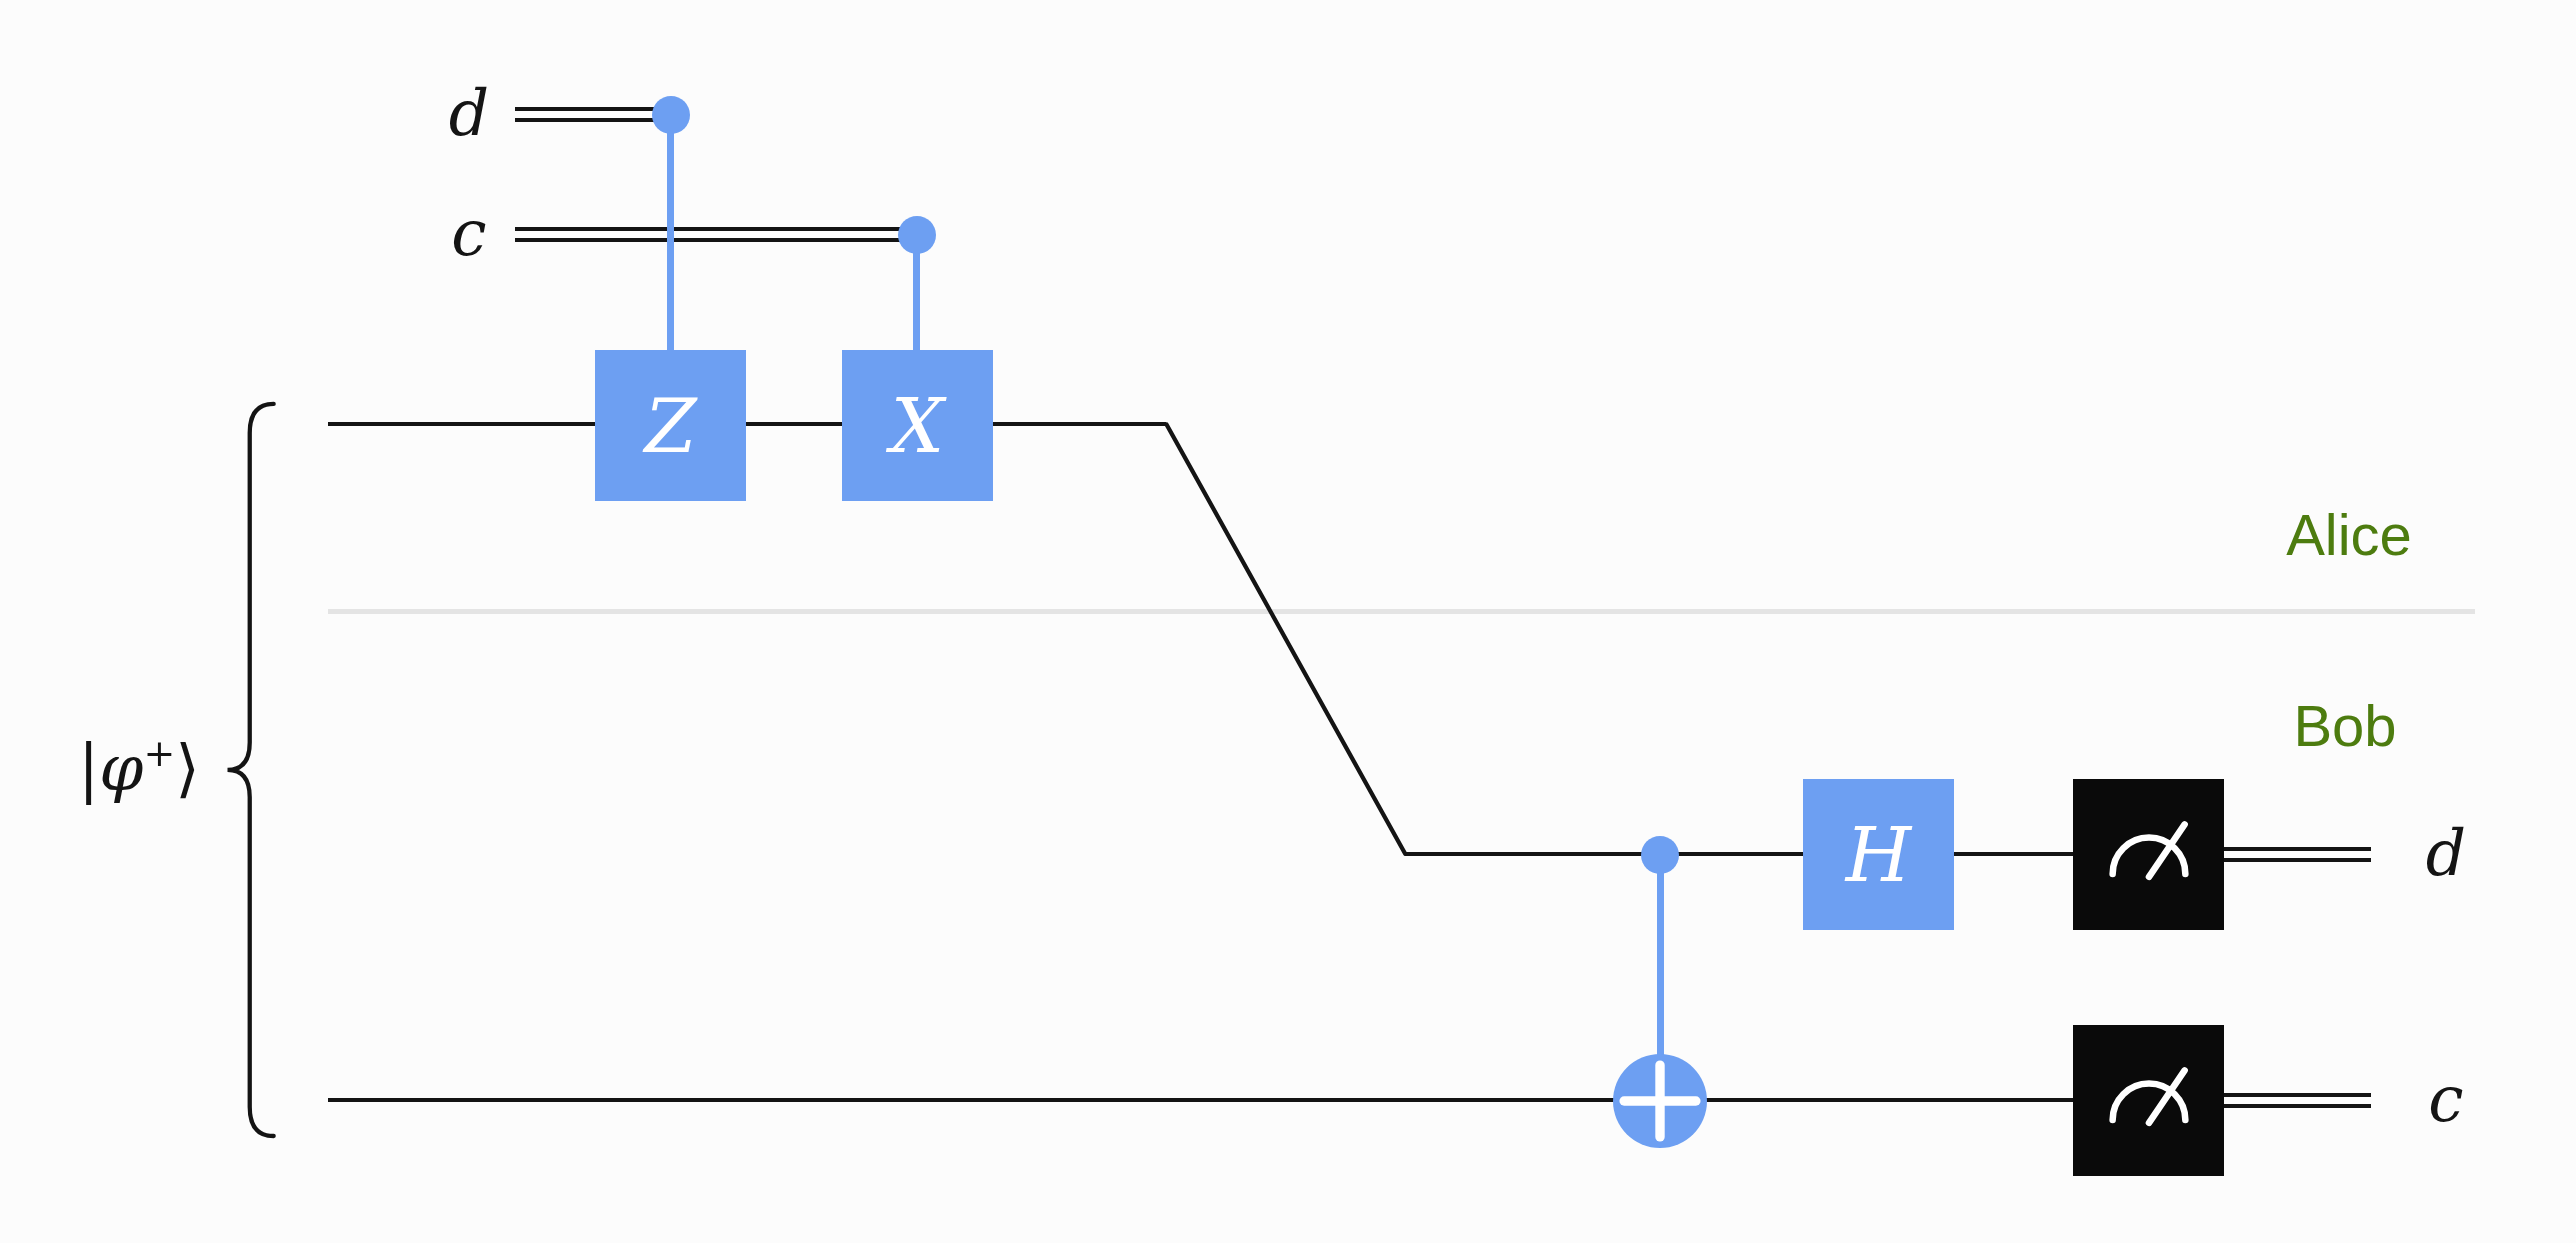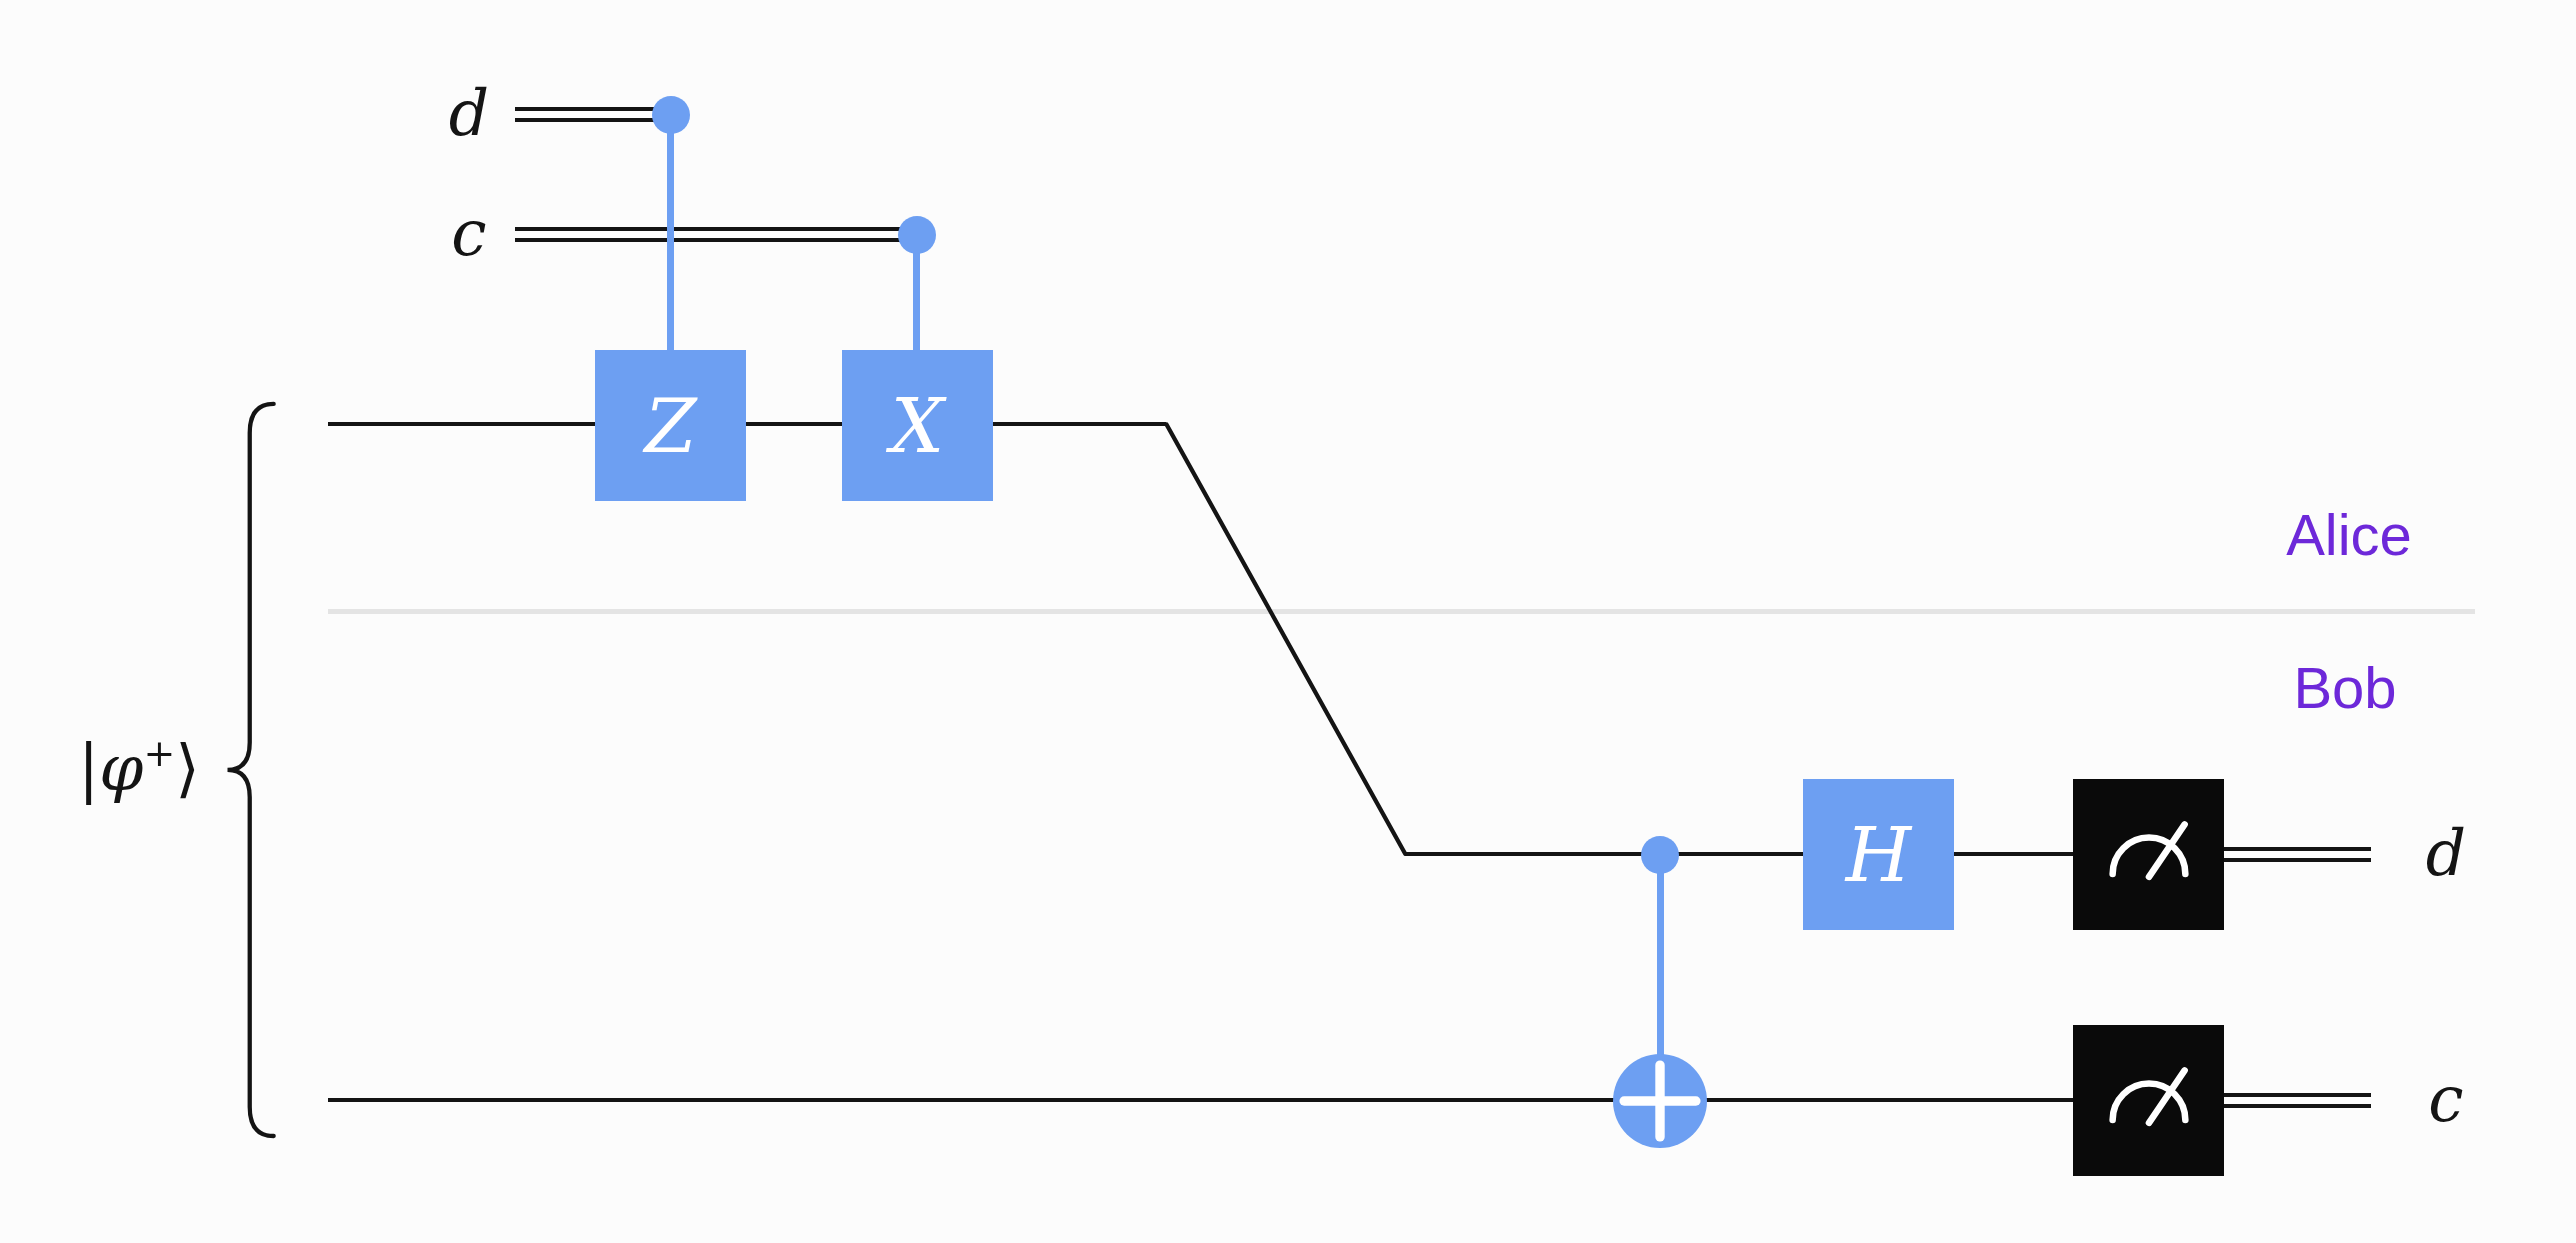--- a/index.html
+++ b/index.html
@@ -66,21 +66,21 @@
 
   .label-serif {
     position:absolute; transform:translate(-50%,-50%);
     font-style:italic; font-size:63px; color:#141414;
     font-family:"DejaVu Serif","DejaVu Sans",serif;
     z-index:4; white-space:nowrap;
   }
   .label-sans {
     position:absolute; transform:translate(-50%,-50%);
     font-family:"Liberation Sans","DejaVu Sans",sans-serif;
-    font-style:normal; font-size:58px; color:#6d28d9;
+    font-style:normal; font-size:58px; color:#4d7c0f;
     z-index:4; white-space:nowrap;
   }
   .divider {
     position:absolute; height:5.1px;
     background: var(--divider_gray, #e4e4e4);
     z-index:0;
   }
   .state-label {
     position:absolute; transform:translate(-50%,-50%);
     font-size:63px; color:#141414;
@@ -94,21 +94,21 @@
     stroke: var(--wire_black, #141414); stroke-width:5; fill:none; stroke-linecap:round;
   }
 </style>
 </head>
 <body>
 
 <div class="canvas">
 
   <div class="divider" style="left:328px; top:609px; width:2147px;"></div>
   <span class="label-sans" style="left:2349px; top:534px;">Alice</span>
-  <span class="label-sans" style="left:2345px; top:687px;">Bob</span>
+  <span class="label-sans" style="left:2345px; top:725px;">Bob</span>
 
   <span class="state-label" style="left:139px; top:768px;"><span>|</span><span class="phi">φ</span><span class="sup">+</span><span>⟩</span></span>
 
   <span class="label-serif" style="left:469px; top:113px;">d</span>
   <span class="label-serif" style="left:469px; top:233px;">c</span>
 
   <div class="cwire" style="left:515px; top:107px; width:159px;"></div>
   <div class="cwire" style="left:515px; top:227px; width:405px;"></div>
 
   <div class="ctrl-line" style="left:667px; top:115px; height:235px;"></div>

